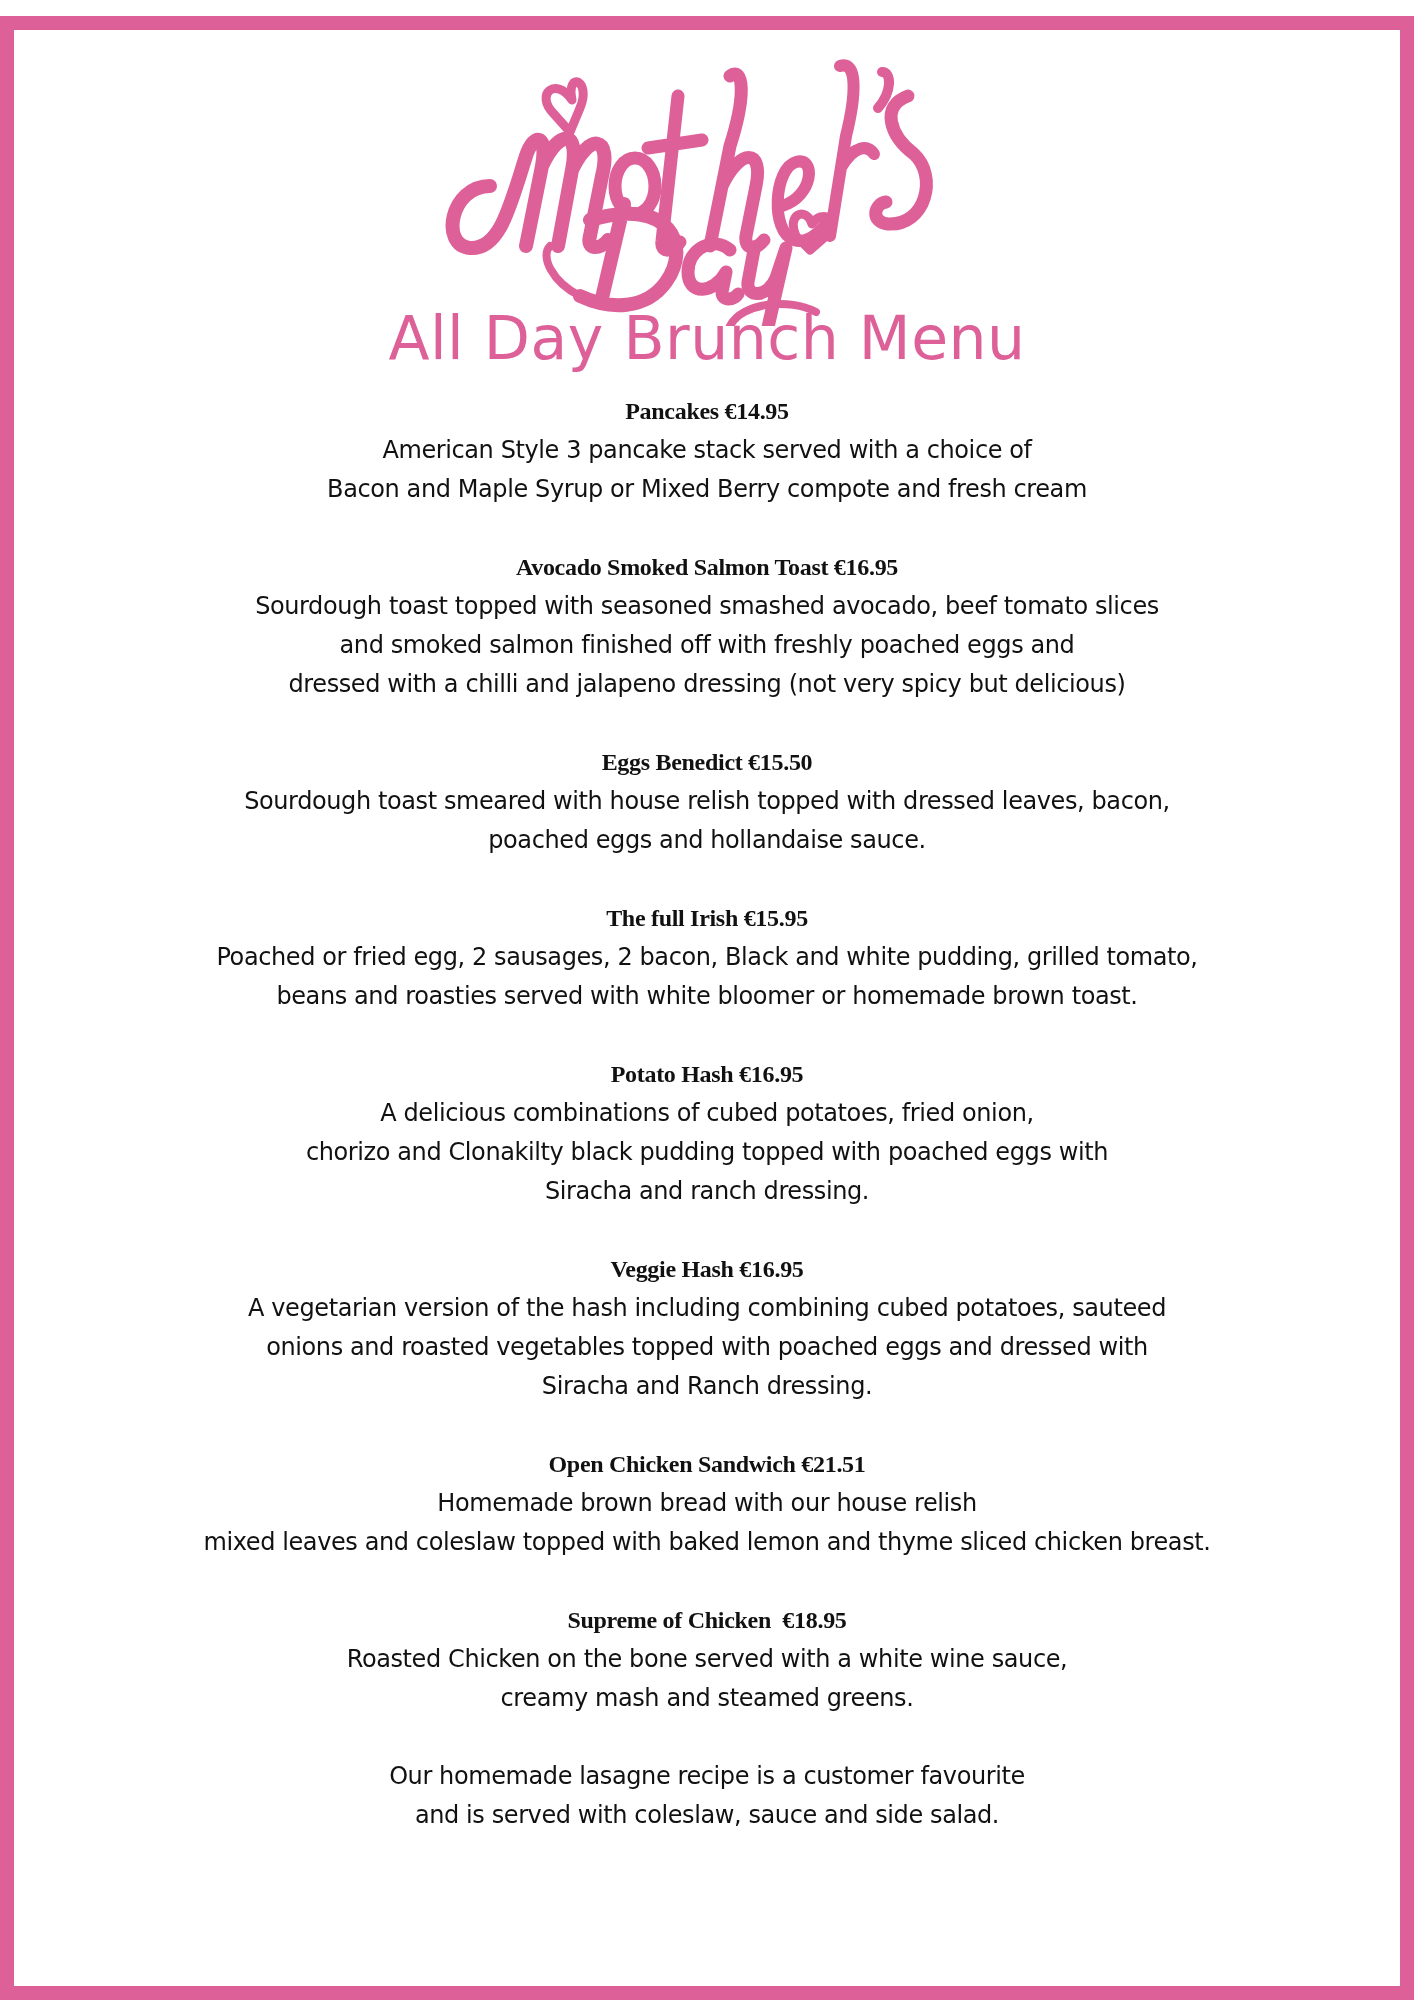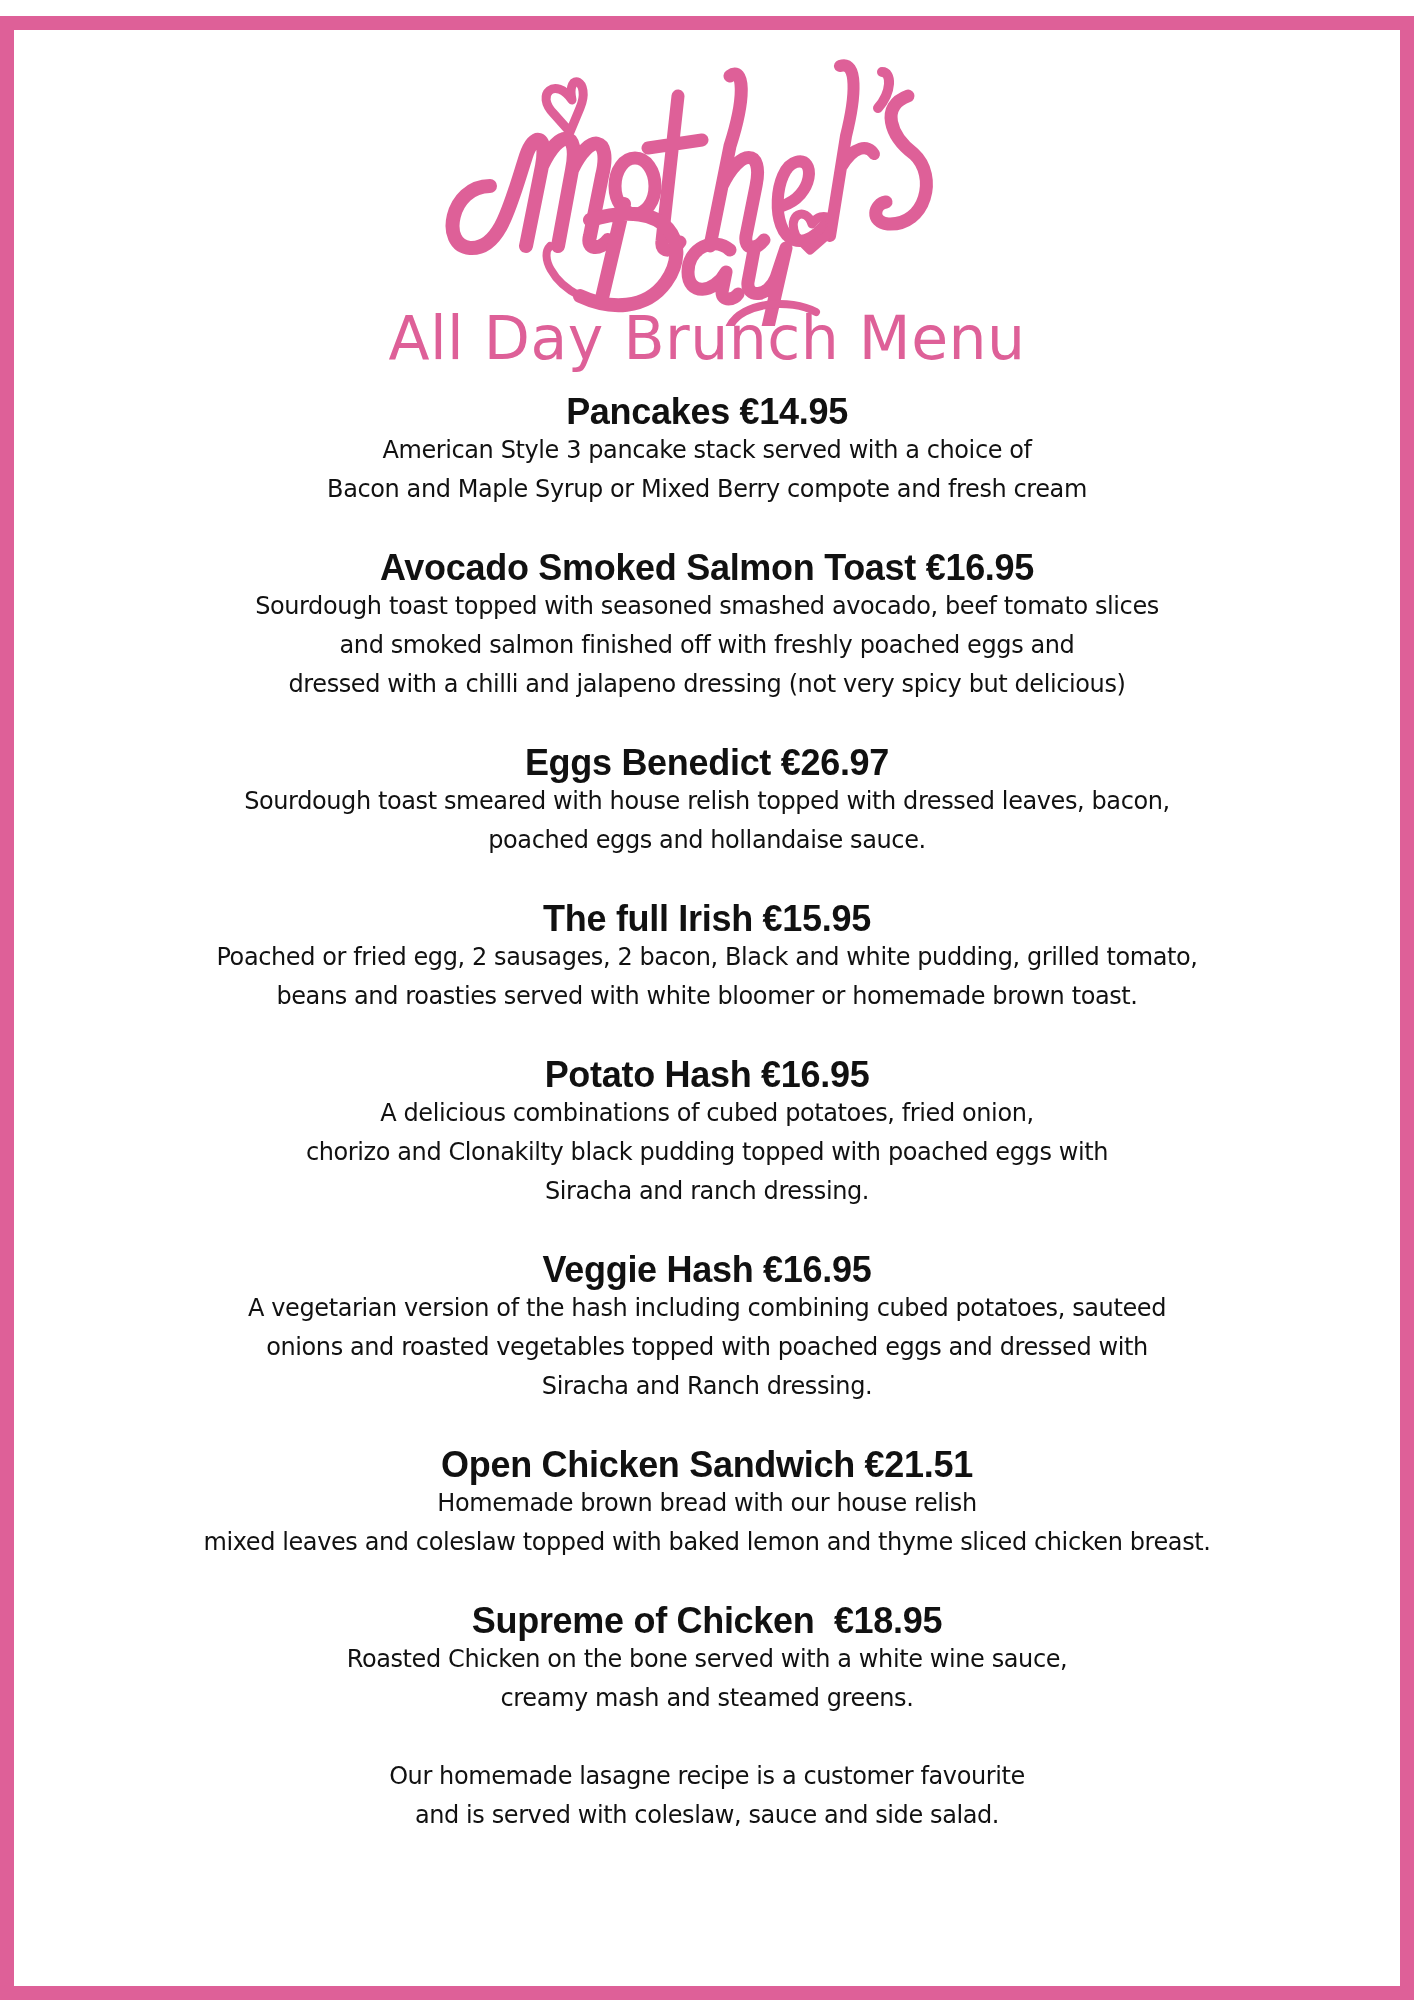--- a/index.html
+++ b/index.html
@@ -17,21 +17,21 @@
   .subtitle {
     position: absolute; left: 0; top: 298px; width: 1414px; text-align: center;
     font-family: "DejaVu Sans", sans-serif; font-weight: normal;
     font-size: 60px; letter-spacing: 0.5px; color: #de6098; line-height: 80px;
   }
   .menu {
     position: absolute; left: 0; top: 392px; width: 1414px; text-align: center; color: #111;
   }
   .item { margin-bottom: 39px; }
   .item-title {
-    font-family: Liberation Sans, sans-serif; font-weight: bold; font-size: 36px;
+    font-family: Liberation Serif, serif; font-weight: bold; font-size: 24px;
     line-height: 39px; letter-spacing: -0.3px;
   }
   .item-desc {
     font-family: "DejaVu Sans", sans-serif; font-size: 24px; line-height: 39px; letter-spacing: -0.4px;
   }
   .line { display: block; white-space: nowrap; }
 </style>
 </head>
 <body>
 
@@ -88,21 +88,21 @@
   <div class="item">
     <div class="item-title">Avocado Smoked Salmon Toast €16.95</div>
     <div class="item-desc">
       <span class="line">Sourdough toast topped with seasoned smashed avocado, beef tomato slices</span>
       <span class="line">and smoked salmon finished off with freshly poached eggs and</span>
       <span class="line">dressed with a chilli and jalapeno dressing (not very spicy but delicious)</span>
     </div>
   </div>
 
   <div class="item">
-    <div class="item-title">Eggs Benedict €26.97</div>
+    <div class="item-title">Eggs Benedict €15.50</div>
     <div class="item-desc">
       <span class="line">Sourdough toast smeared with house relish topped with dressed leaves, bacon,</span>
       <span class="line">poached eggs and hollandaise sauce.</span>
     </div>
   </div>
 
   <div class="item">
     <div class="item-title">The full Irish €15.95</div>
     <div class="item-desc">
       <span class="line">Poached or fried egg, 2 sausages, 2 bacon, Black and white pudding, grilled tomato,</span>

